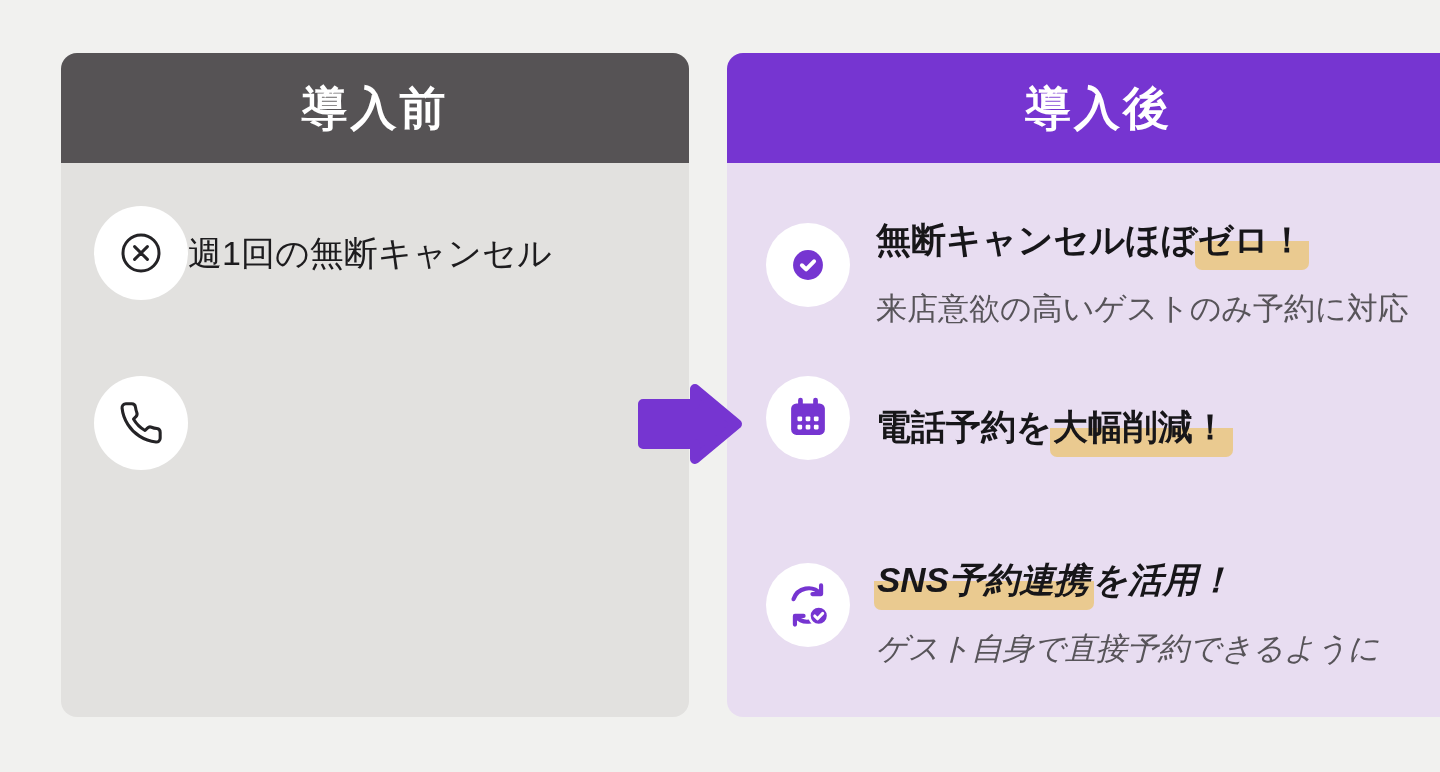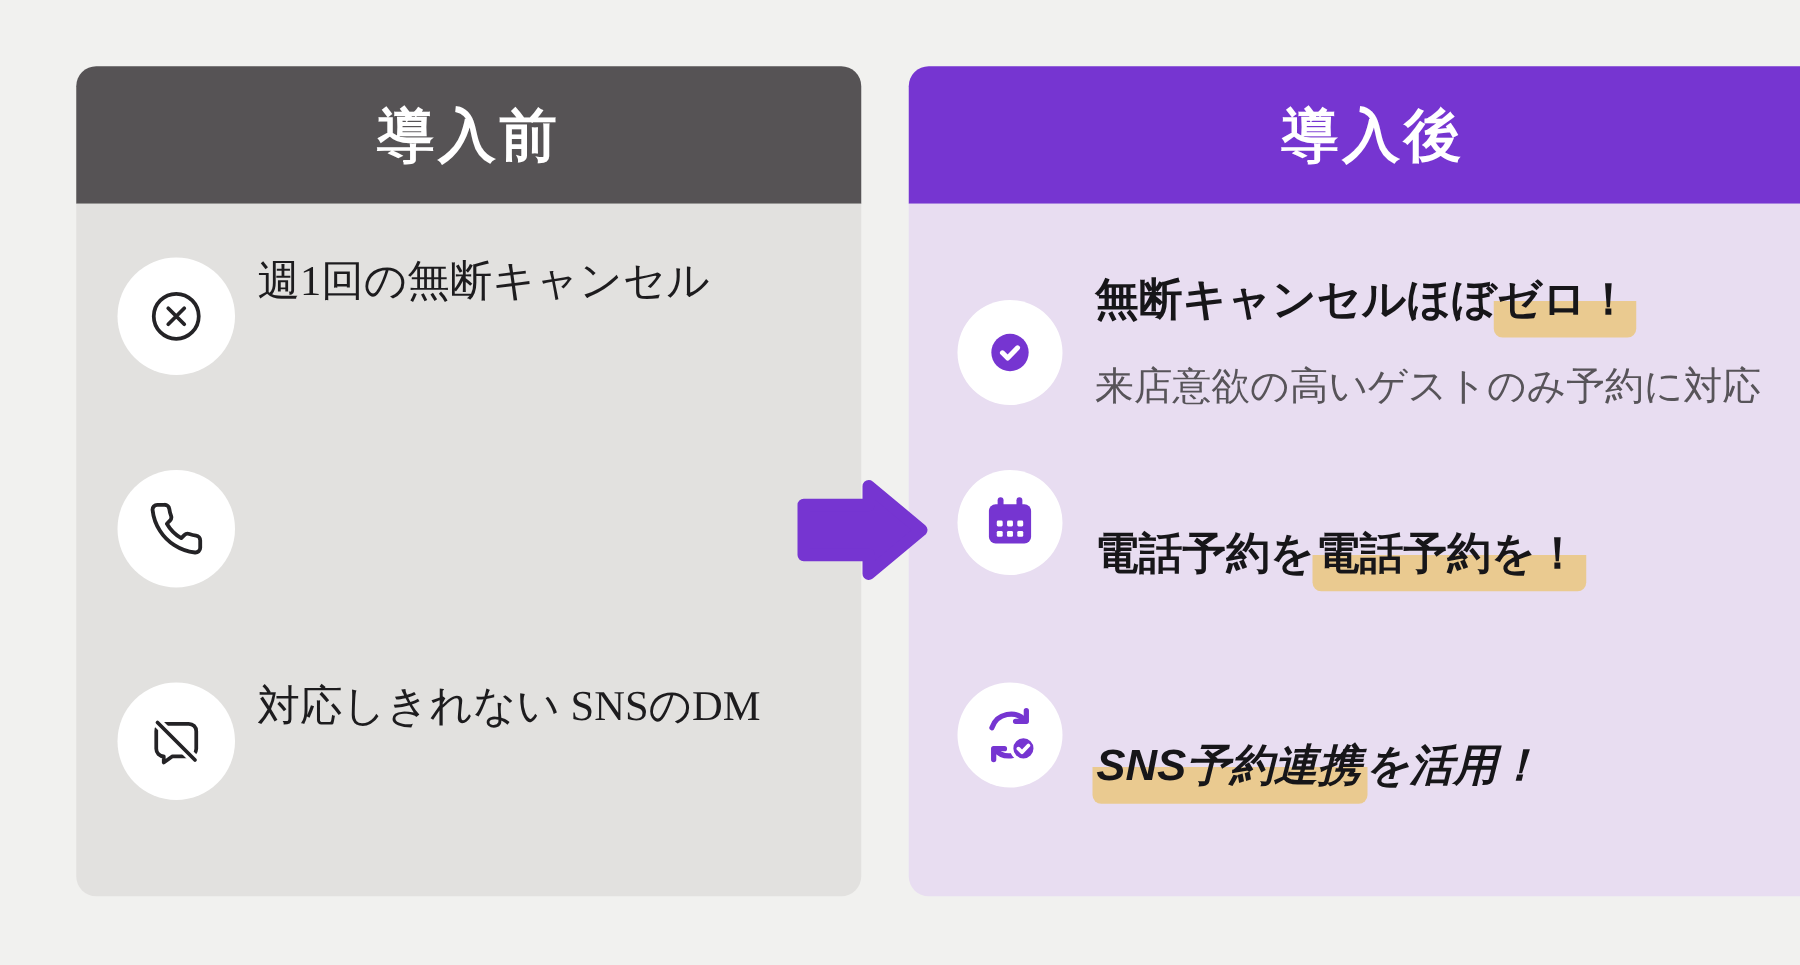--- a/index.html
+++ b/index.html
@@ -39,21 +39,21 @@
     height: 554px;
     border-radius: 0 0 16px 16px;
   }
   .panel-before .panel-body { background: #e2e1df; }
   .panel-after  .panel-body { background: #e8ddf1; }
 
   
   .before-row {
     position: absolute;
     left: 33px;
-    display: flex; align-items: flex-start; gap: 18px; font-family: Liberation Serif, serif;
+    display: flex; align-items: center; 
   }
   .before-row.r0 { top: 43px; }
   .before-row.r1 { top: 213px; }
   .before-row.r2 { top: 383px; }
   .circle-lg {
     width: 94px; height: 94px;
     background: #ffffff; border-radius: 50%;
     display: flex; align-items: center; justify-content: center;
     flex: 0 0 auto;
   }
@@ -62,21 +62,21 @@
     color: #1d1c1e;
     font-weight: 500;
     line-height: 1.2;
     white-space: nowrap;
   }
 
   
   .after-row {
     position: absolute;
     left: 39px;
-    display: flex; align-items: flex-end; gap: 26px;
+    display: flex; align-items: center; gap: 26px;
   }
   .after-row.r0 { top: 43px; }
   .after-row.r1 { top: 213px; }
   .after-row.r2 { top: 383px; font-style: italic; }
   .circle-md {
     width: 84px; height: 84px;
     background: #ffffff; border-radius: 50%;
     display: flex; align-items: center; justify-content: center;
     flex: 0 0 auto;
   }
@@ -133,30 +133,20 @@
       </div>
 
       <div class="before-row r1">
         <span class="circle-lg">
           <svg width="46" height="46" viewBox="0 0 24 24" fill="none" stroke="#242326" stroke-width="1.6" stroke-linecap="round" stroke-linejoin="round">
             <path d="M22 16.92v3a2 2 0 0 1-2.18 2 19.79 19.79 0 0 1-8.63-3.07 19.5 19.5 0 0 1-6-6 19.79 19.79 0 0 1-3.07-8.67A2 2 0 0 1 4.11 2h3a2 2 0 0 1 2 1.72 12.84 12.84 0 0 0 .7 2.81 2 2 0 0 1-.45 2.11L8.09 9.91a16 16 0 0 0 6 6l1.27-1.27a2 2 0 0 1 2.11-.45 12.84 12.84 0 0 0 2.81.7A2 2 0 0 1 22 16.92z"></path>
           </svg>
         </span>
       </div>
 
-      <div class="before-row r2">
-        <span class="circle-lg">
-          <svg width="48" height="48" viewBox="0 0 24 24" fill="none" stroke-linecap="round" stroke-linejoin="round">
-            <path d="M7 18c-1.7 0-3-1.3-3-3V8c0-1.7 1.3-3 3-3h10c1.7 0 3 1.3 3 3v7c0 1.7-1.3 3-3 3h-6.5L7 20.5V18z" stroke="#242326" stroke-width="1.5"></path>
-            <path d="M4.5 4.5l15 15" stroke="#ffffff" stroke-width="4"></path>
-            <path d="M4.5 4.5l15 15" stroke="#242326" stroke-width="1.5"></path>
-          </svg>
-        </span>
-        <span class="before-label">対応しきれない SNSのDM</span>
-      </div>
 
     </div>
   </section>
 
   <div class="arrow-wrap">
     <svg width="112" height="88" viewBox="0 0 112 88">
       <path d="M10 24 H62 V9 L104 44 L62 79 V64 H10 Z" fill="#7635d1" stroke="#7635d1" stroke-width="10" stroke-linejoin="round"></path>
     </svg>
   </div>
 
@@ -187,36 +177,37 @@
             <rect x="14.3" y="3" width="2.1" height="4.6" rx="1.05" fill="#7635d1"></rect>
             <rect x="7.3" y="11.3" width="2.1" height="2.1" rx="0.5" fill="#ffffff"></rect>
             <rect x="10.95" y="11.3" width="2.1" height="2.1" rx="0.5" fill="#ffffff"></rect>
             <rect x="14.6" y="11.3" width="2.1" height="2.1" rx="0.5" fill="#ffffff"></rect>
             <rect x="7.3" y="15" width="2.1" height="2.1" rx="0.5" fill="#ffffff"></rect>
             <rect x="10.95" y="15" width="2.1" height="2.1" rx="0.5" fill="#ffffff"></rect>
             <rect x="14.6" y="15" width="2.1" height="2.1" rx="0.5" fill="#ffffff"></rect>
           </svg>
         </span>
         <div class="after-text">
-          <h3 class="after-title"><span>電話予約を</span><span class="hl">電話予約を！</span><span></span></h3>
+          <h3 class="after-title"><span>電話予約を</span><span class="hl">大幅削減！</span><span></span></h3>
         </div>
       </div>
 
       <div class="after-row r2">
         <span class="circle-md">
           <svg width="56" height="56" viewBox="0 0 24 24">
             <path d="M5.8 9.5a6.8 6.8 0 0 1 11.6-2.3" fill="none" stroke="#7635d1" stroke-width="1.8" stroke-linecap="round"></path>
             <path d="M17.6 3.6v3.7h-3.7" fill="none" stroke="#7635d1" stroke-width="1.8" stroke-linecap="round" stroke-linejoin="round"></path>
             <path d="M18.2 14.5a6.8 6.8 0 0 1-11.6 2.3" fill="none" stroke="#7635d1" stroke-width="1.8" stroke-linecap="round"></path>
             <path d="M6.4 20.4v-3.7h3.7" fill="none" stroke="#7635d1" stroke-width="1.8" stroke-linecap="round" stroke-linejoin="round"></path>
             <circle cx="16.6" cy="16.6" r="4" fill="#7635d1" stroke="#ffffff" stroke-width="1.1"></circle>
             <path d="M14.9 16.7l1.2 1.2 2.2-2.3" fill="none" stroke="#ffffff" stroke-width="1.3" stroke-linecap="round" stroke-linejoin="round"></path>
           </svg>
         </span>
         <div class="after-text">
           <h3 class="after-title"><span></span><span class="hl">SNS予約連携</span><span>を活用！</span></h3>
+          <p class="after-subtitle">ゲスト自身で直接予約できるように</p>
         </div>
       </div>
 
     </div>
   </section>
 
 </div>
 
 </body></html>

